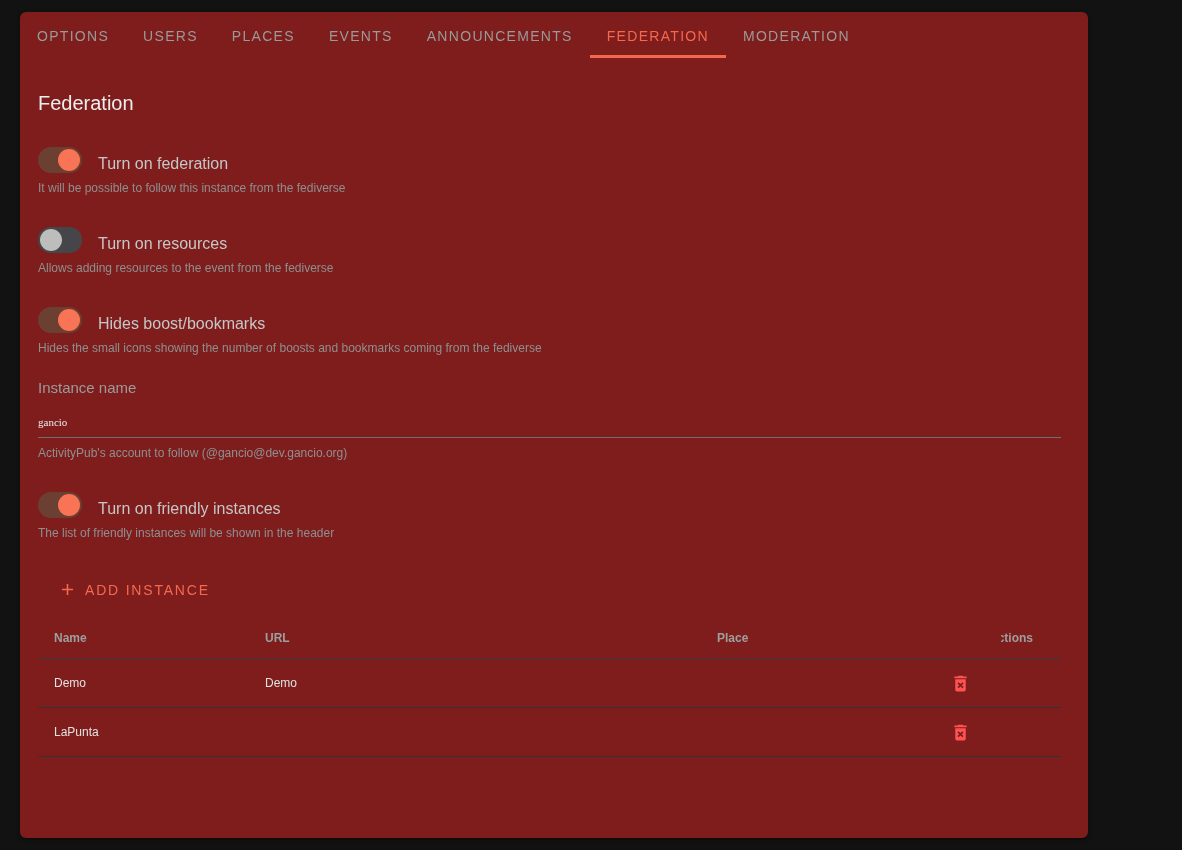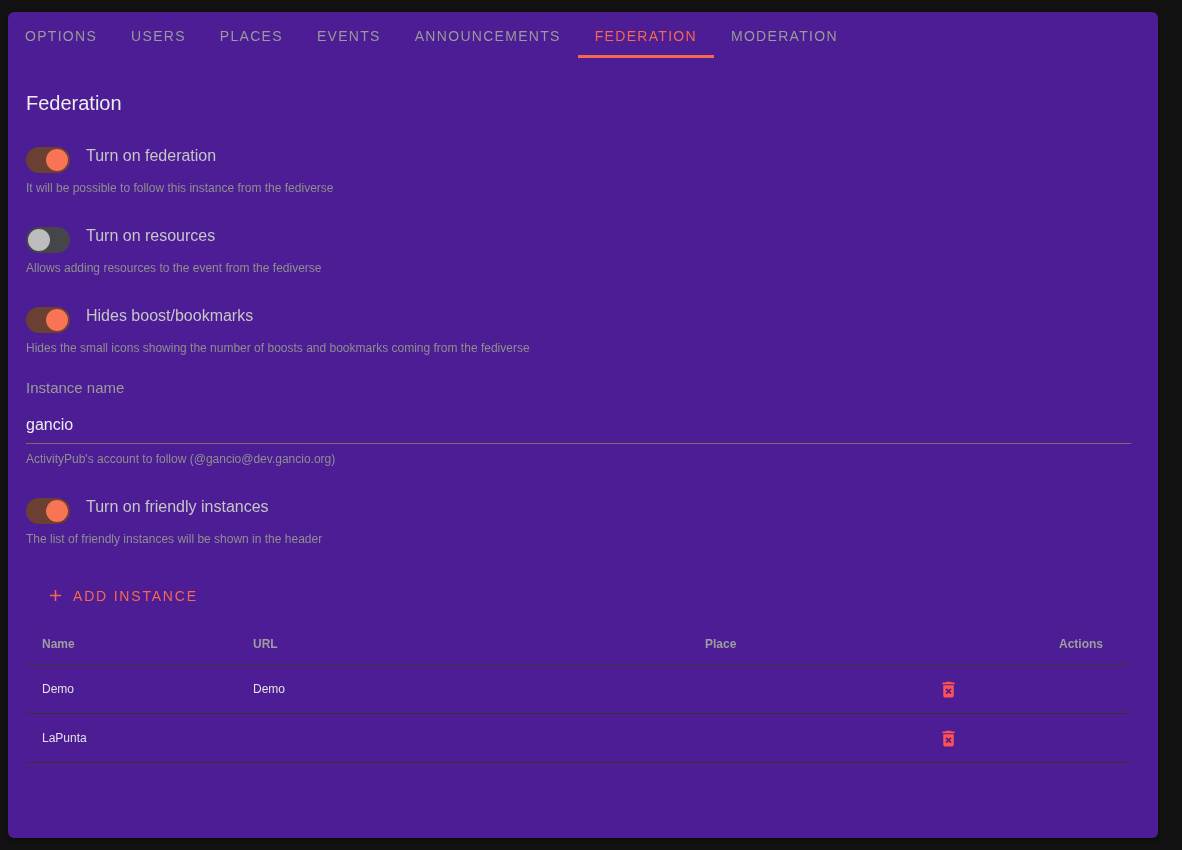--- a/index.html
+++ b/index.html
@@ -1,46 +1,46 @@
 <!DOCTYPE html>
 <html><head>
 <meta charset="utf-8">
 <style>
   html,body{margin:0;padding:0;background:#121212;}
   body{font-family:"Liberation Sans","DejaVu Sans",sans-serif;-webkit-font-smoothing:antialiased;}
   .screen{position:relative;width:1182px;height:850px;background:#121212;overflow:hidden;}
-  .card{position:absolute;left:8px;top:12px;width:1150px;height:826px;background:#4c1d95;border-radius:6px;box-shadow:0 2px 4px rgba(0,0,0,.4);}
+  .card{position:absolute;left:20px;top:12px;width:1068px;height:826px;background:#7f1d1d;border-radius:6px;box-shadow:0 2px 4px rgba(0,0,0,.4);}
 
   
   .tabs{display:flex;align-items:stretch;height:48px;padding-left:0;}
   .tab{position:relative;display:flex;align-items:center;padding:0 17px;font-size:14px;
        letter-spacing:1.3px;color:#9a9a9a;cursor:pointer;user-select:none;}
   .tab.active{color:#f4694e;}
   .tab.active::after{content:"";position:absolute;left:0;right:0;bottom:2px;height:3px;background:#f4694e;}
 
   
   .content{padding:0 27px 0 18px;}
   .page-title{margin:32px 0 0 0;font-size:20px;font-weight:400;color:#ededed;}
 
   .setting{margin-top:32px;}
-  .switch-row{display:flex;align-items:flex-start;gap:16px;}
+  .switch-row{display:flex;align-items:flex-end;gap:16px;}
   .switch{position:relative;width:44px;height:26px;border-radius:13px;cursor:pointer;flex:0 0 auto;}
   .switch.on{background:#6b4033;}
   .switch.off{background:#46464a;}
   .switch-knob{position:absolute;top:2px;width:22px;height:22px;border-radius:50%;}
   .switch.on .switch-knob{right:2px;background:#f97355;}
   .switch.off .switch-knob{left:2px;background:#bdbdbd;}
   .switch-label{font-size:16px;color:#c6c6c6;cursor:pointer;}
   .hint{margin-top:8px;font-size:12px;color:#8f8f8f;line-height:14px;}
 
   .field{margin-top:24px;}
   .field-label{display:block;font-size:15px;color:#9b9b9b;margin-bottom:16px;}
   .text-input{display:block;width:100%;box-sizing:border-box;background:transparent;border:none;outline:none;
-              border-bottom:1px solid #6f6f6f;color:#ededed;font-size:16px;
-              font-family:Liberation Sans, sans-serif;padding:4px 0 9px 0;}
+              border-bottom:1px solid #6f6f6f;color:#ededed;font-size:11px;
+              font-family:Liberation Serif, serif;padding:4px 0 9px 0;}
   .text-input::placeholder{color:#aaaaaa;opacity:1;}
   .field.placeholder-field{margin-top:42px;}
   .field.placeholder-field .text-input{border-bottom:1px solid #9b9b9b;padding-top:8px;}
 
   
   .add-btn{display:inline-flex;align-items:center;gap:8px;margin:34px 0 0 12px;background:transparent;border:none;
            color:#f4694e;font-size:14px;font-weight:500;letter-spacing:1.8px;cursor:pointer;
            font-family:"Liberation Sans","DejaVu Sans",sans-serif;padding:6px 8px;}
   .add-btn svg{display:block;}
 

